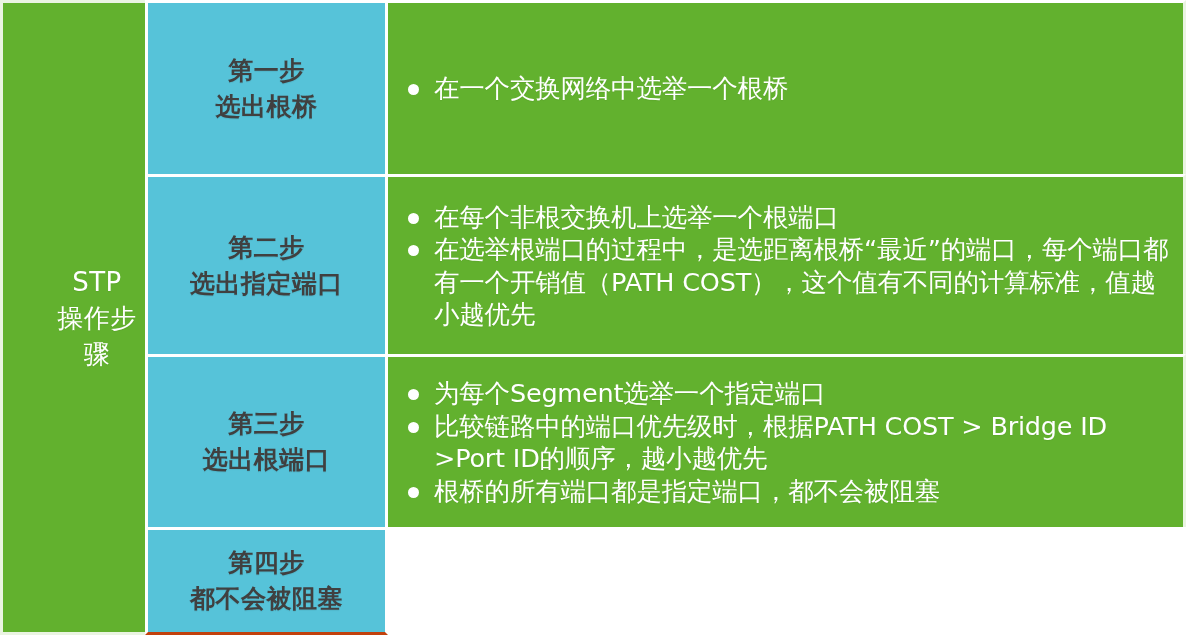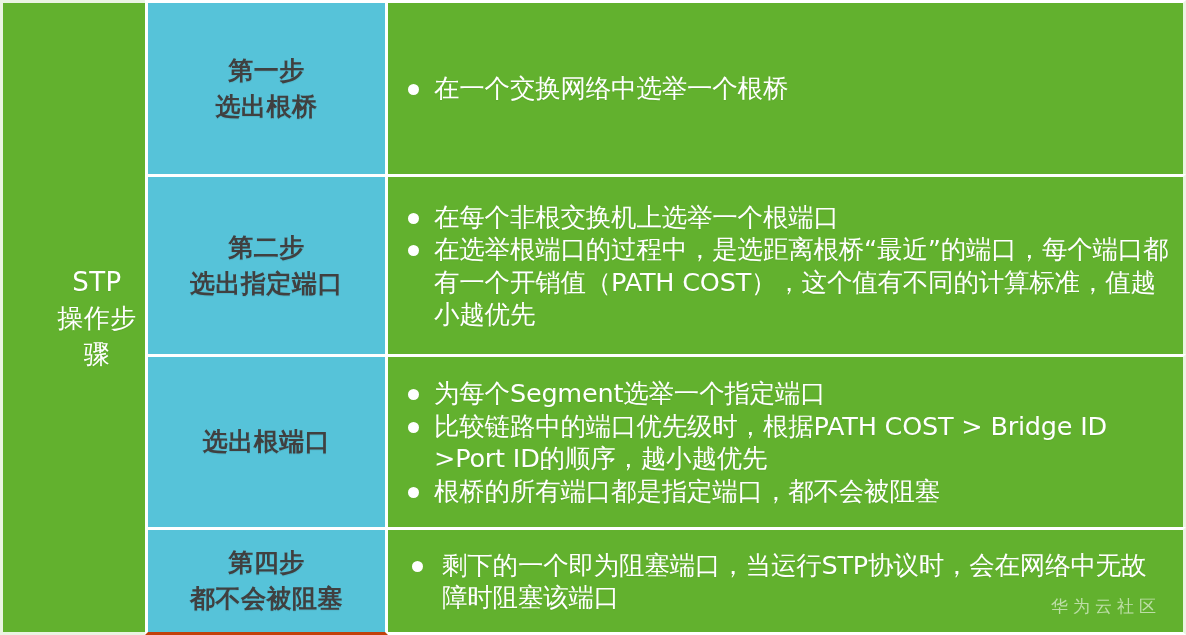--- a/index.html
+++ b/index.html
@@ -167,38 +167,33 @@
     </div>
     <div class="cell-content">
       <ul class="bullets">
         <li>在每个非根交换机上选举一个根端口</li>
         <li>在选举根端口的过程中，是选距离根桥“最近”的端口，每个端口都有一个开销值（PATH COST），这个值有不同的计算标准，值越小越优先</li>
       </ul>
     </div>
 
     <div class="cell-step">
       <div class="cell-step-text">
+        <div>第三步</div>
         <div>选出根端口</div>
       </div>
     </div>
     <div class="cell-content">
       <ul class="bullets">
         <li>为每个Segment选举一个指定端口</li>
         <li>比较链路中的端口优先级时，根据PATH COST &gt; Bridge ID &gt;Port ID的顺序，越小越优先</li>
         <li>根桥的所有端口都是指定端口，都不会被阻塞</li>
       </ul>
     </div>
 
     <div class="cell-step last-row">
       <div class="cell-step-text">
         <div>第四步</div>
         <div>都不会被阻塞</div>
       </div>
     </div>
-    <div class="cell-content last-row">
-      <ul class="bullets">
-        <li class="indent-first"> 剩下的一个即为阻塞端口，当运行STP协议时，会在网络中无故障时阻塞该端口</li>
-      </ul>
-      <div class="watermark">华为云社区</div>
-    </div>
 
   </div>
 </div>
 
 </body></html>

